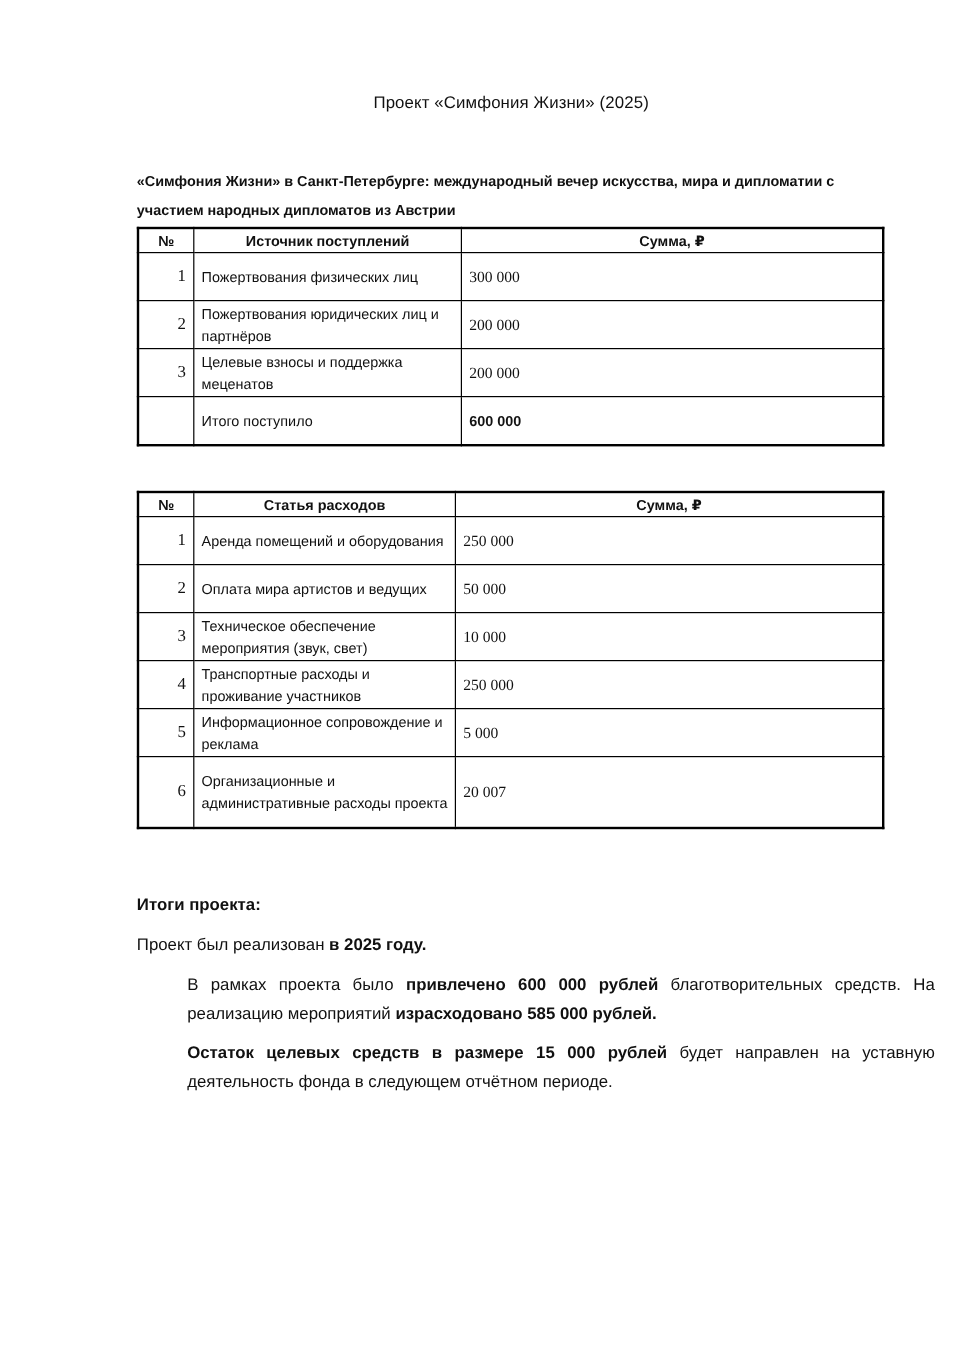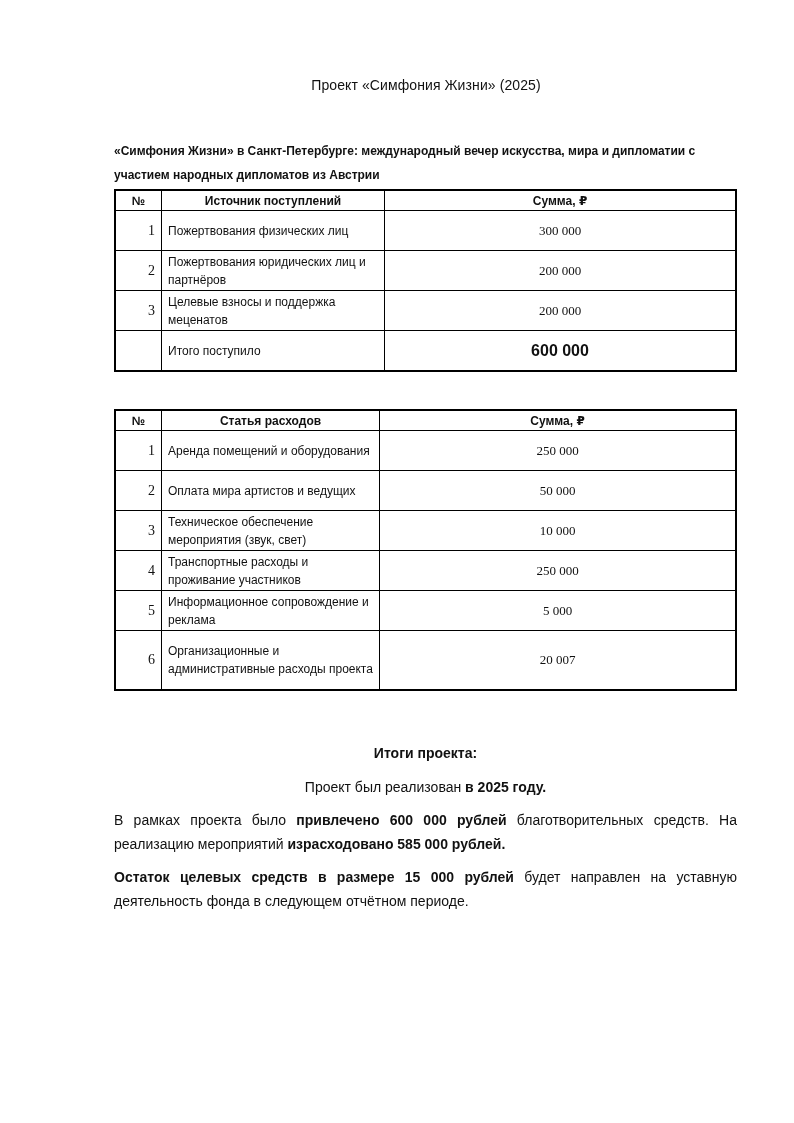--- a/index.html
+++ b/index.html
@@ -7,33 +7,33 @@
            font-family: "Liberation Sans", "DejaVu Sans", sans-serif; color: #111; }
     .title { position: absolute; left: 0; width: 852px; top: 77px; text-align: center;
              font-size: 14px; font-weight: normal; letter-spacing: 0.1px; }
     .subtitle { position: absolute; left: 114px; width: 630px; top: 107px;
                 font-size: 12px; font-weight: bold; line-height: 24px; margin-top: 32px; }
     table.fin { position: absolute; left: 114px; width: 623px; border-collapse: collapse;
                 border: 2px solid #000; font-size: 12px; }
     table.fin td, table.fin th { border: 1px solid #000; padding: 0 6px; vertical-align: middle; }
     table.fin th { font-weight: bold; text-align: center; height: 19px; font-size: 12px; }
     table.fin td.num { text-align: right; width: 33px; font-family: "Liberation Serif", "DejaVu Serif", serif; font-size: 14px; }
-    table.fin td.amt { text-align: center; font-family: "Liberation Serif", "DejaVu Serif", serif; font-size: 13px; }
-    table.fin td.amt.bold { font-family: "Liberation Sans", sans-serif; font-weight: bold; font-size: 16px; }
+    table.fin td.amt { text-align: left; font-family: "Liberation Serif", "DejaVu Serif", serif; font-size: 13px; }
+    table.fin td.amt.bold { font-family: "Liberation Sans", sans-serif; font-weight: bold; font-size: 12px; }
     table.fin td.desc { line-height: 18px; }
     table.fin td.desc.bold { font-weight: normal; }
     #income { top: 189px; }
     #income tr.row td { height: 39px; }
     #expense { top: 409px; }
     #expense tr.row td { height: 39px; }
     #expense tr.row.tall td { height: 58px; }
     #expense tr.total td { height: 18px; }
-    .summary { position: absolute; left: 114px; width: 623px; font-size: 14px; line-height: 24px; text-align: center; }
+    .summary { position: absolute; left: 114px; width: 623px; font-size: 14px; line-height: 24px; }
     .summary p { margin: 0; }
-    .justify { text-align: justify; text-align-last: left; }
+    .justify { text-align: justify; text-align-last: left; margin-left: 42px; }
     b { font-weight: bold; }
   </style>
 </head>
 <body>
 
 <div class="title">Проект «Симфония Жизни» (2025)</div>
 <div class="subtitle">«Симфония Жизни» в Санкт-Петербурге: международный вечер искусства, мира и дипломатии с участием народных дипломатов из Австрии</div>
 
 <table class="fin" id="income">
   <tbody>

